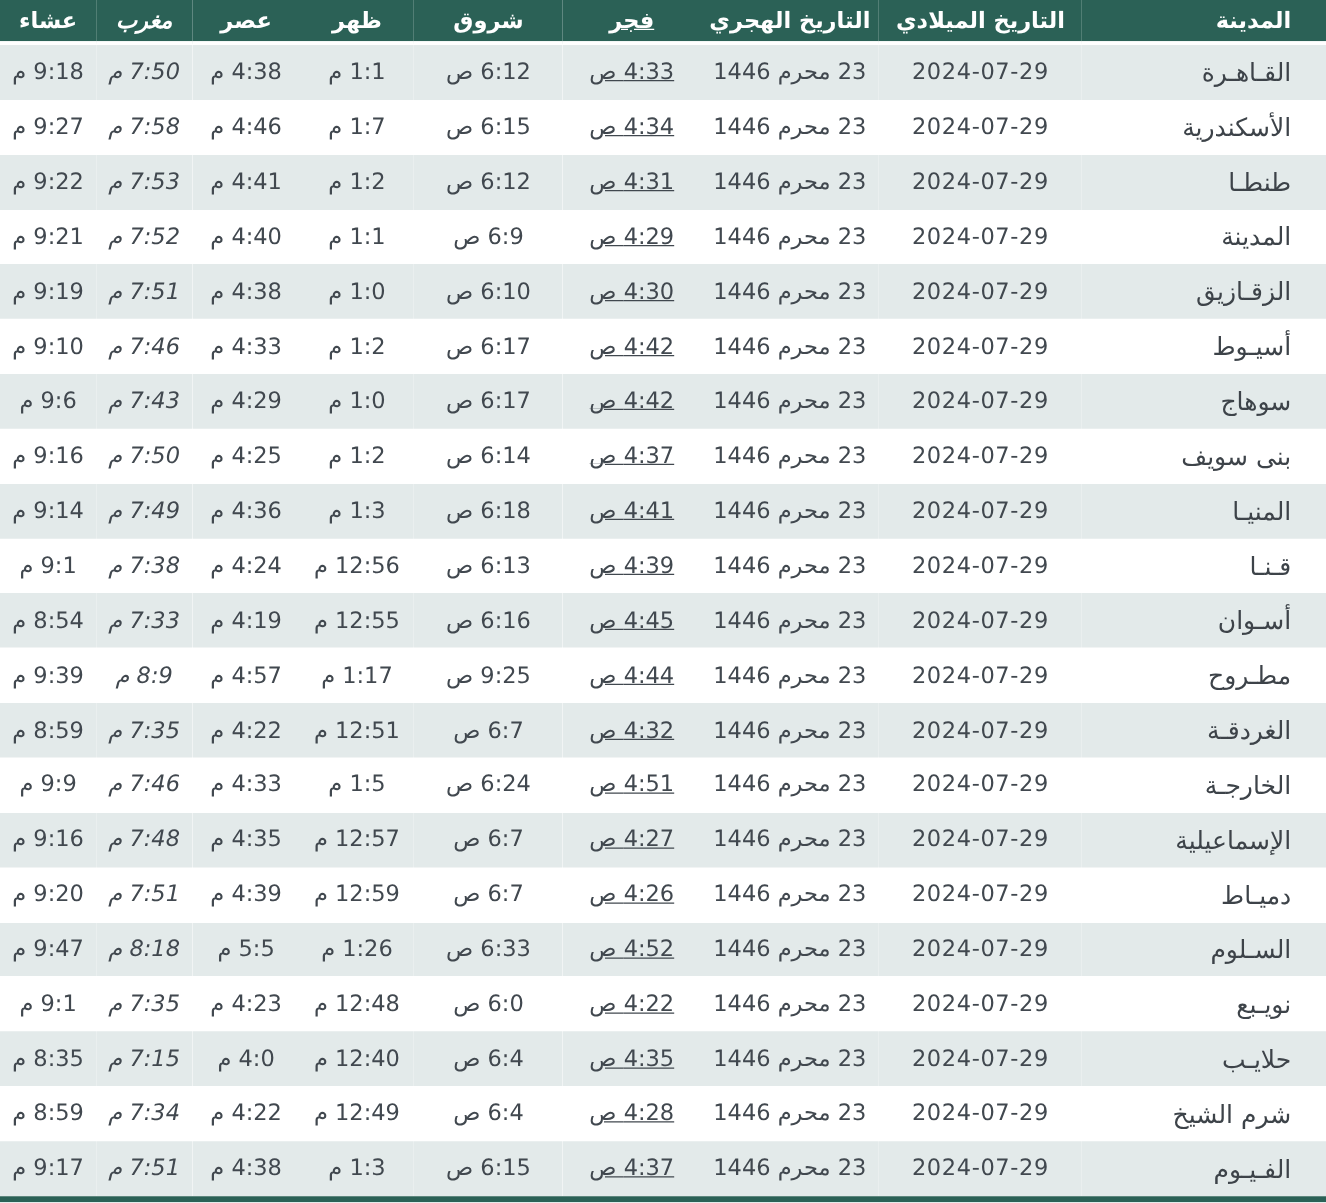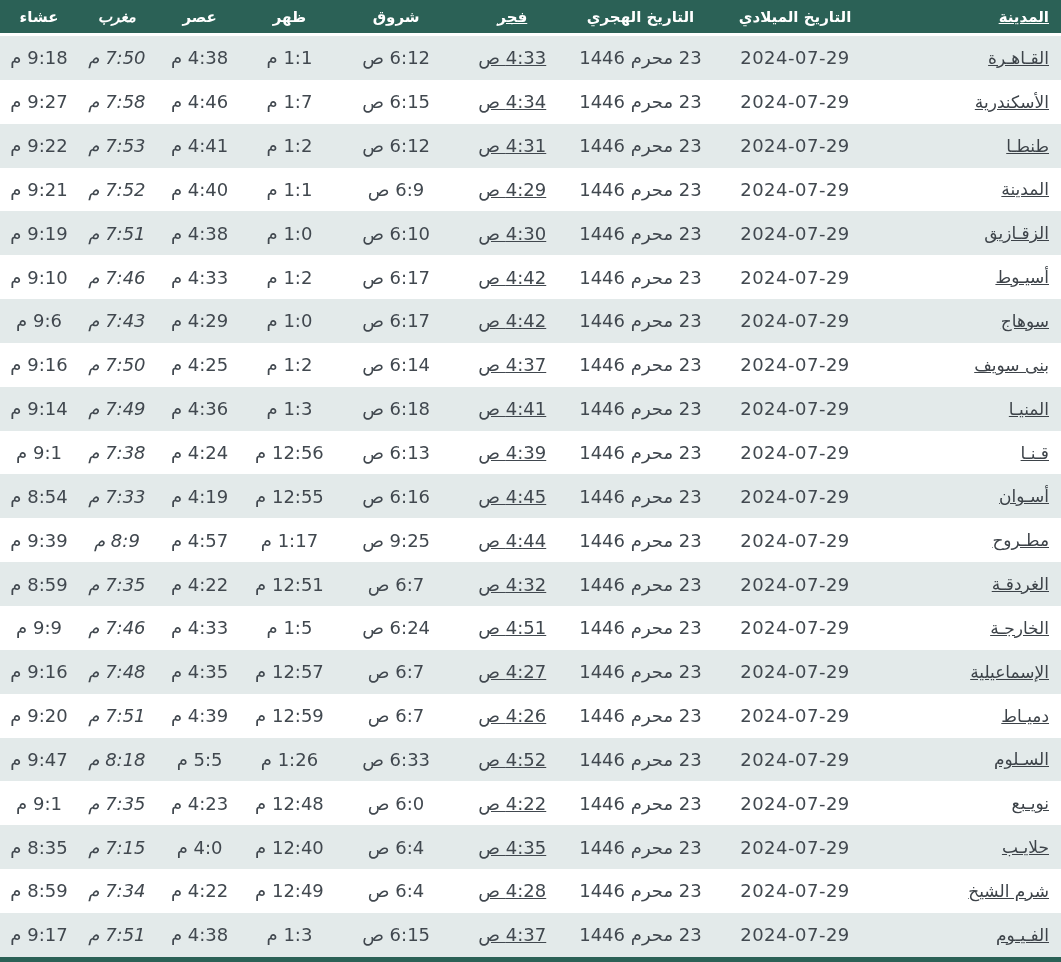--- a/index.html
+++ b/index.html
@@ -18,21 +18,21 @@
     flex-direction: column;
   }
   table.prayer-table {
     width: 100%;
     border-collapse: collapse;
     table-layout: fixed;
   }
   thead th {
     background: #2b6156;
     color: #ffffff;
-    font-size: 15px;
+    font-size: 18px;
     font-weight: bold;
     height: 33px;
     padding: 0 6px;
     text-align: center;
     border-bottom: 3px solid #ffffff;
     white-space: nowrap;
   }
   tbody td {
     height: 43.85px;
     font-size: 18px;
@@ -41,24 +41,23 @@
     padding: 0 4px;
     white-space: nowrap;
     overflow: hidden;
   }
   tbody tr.odd  { background: #e3eaea; }
   tbody tr.even { background: #ffffff; }
 
   
   th.col-city, td.col-city {
     text-align: right;
-    padding-right: 12px;
-    text-decoration: underline;
-  }
-  td.col-city { font-size: 17px; color: #3d4349; }
+    padding-right: 28px;
+  }
+  td.col-city { font-size: 20px; color: #3d4349; }
 
   
   .col-city     { width: 17.5%; }
   .col-gregorian{ width: 16%;   }
   .col-hijri    { width: 14%;   }
   .col-fajr     { width: 10.5%; text-decoration: underline; }
   .col-shuruq   { width: 11.5%; }
   .col-dhuhr    { width: 8.5%;  }
   .col-asr      { width: 8%;    }
   .col-maghrib  { width: 7%; font-style: italic;    }

